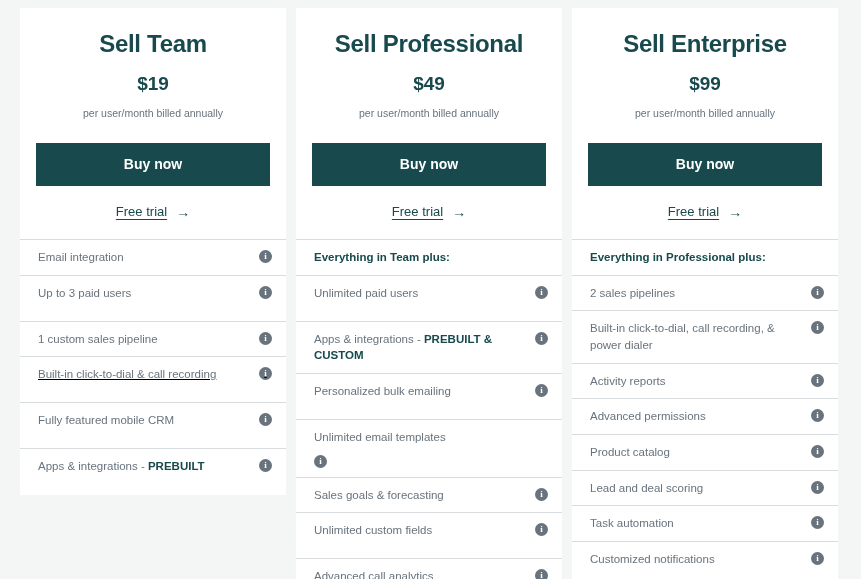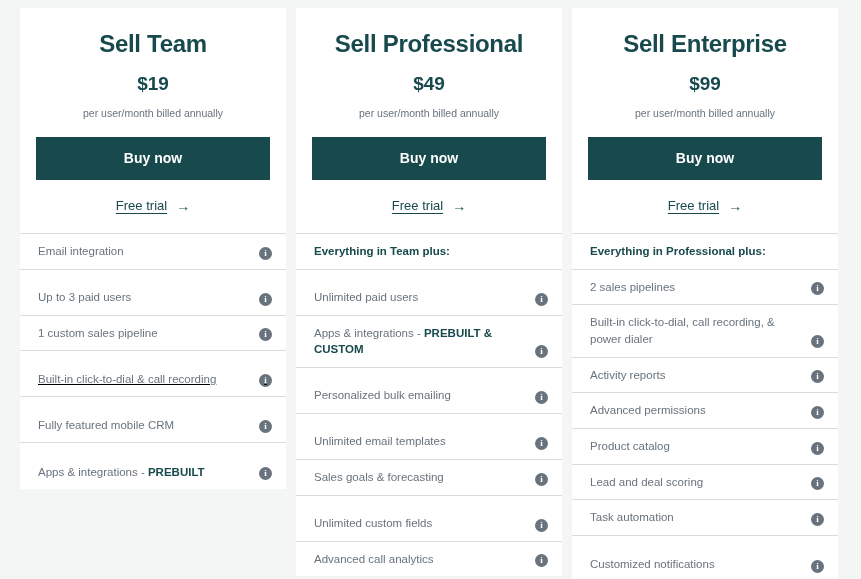--- a/index.html
+++ b/index.html
@@ -51,21 +51,21 @@
     font-weight: 700;
     color: #17494d;
     line-height: 1.2;
     margin-bottom: 11px;
   }
 
   .plan-billing {
     font-size: 10.5px;
     color: #68737d;
     line-height: 1.3;
-    margin-bottom: 17px;
+    margin-bottom: 23px;
   }
 
   .buy-button {
     display: block;
     width: 100%;
     background: #17494d;
     color: #ffffff;
     font-size: 14px;
     font-weight: 700;
     border: none;
@@ -99,21 +99,21 @@
 
   
   .feature-list {
     display: flex;
     flex-direction: column;
     border-top: 1px solid #d8dcde;
   }
 
   .feature-row {
     display: flex;
-    align-items: flex-end;
+    align-items: flex-start;
     justify-content: space-between;
     gap: 8px;
     padding: 9px 14px 9px 18px;
     border-bottom: 1px solid #d8dcde;
     min-height: 30px;
   }
 
   .feature-row:last-child { border-bottom: none; }
 
   .feature-text {
@@ -211,21 +211,21 @@
           <span class="info-icon">i</span>
         </div>
         <div class="feature-row">
           <div class="feature-text">Apps &amp; integrations - <b>PREBUILT &amp; CUSTOM</b></div>
           <span class="info-icon">i</span>
         </div>
         <div class="feature-row" style="min-height: 46px;">
           <div class="feature-text">Personalized bulk emailing</div>
           <span class="info-icon">i</span>
         </div>
-        <div class="feature-row" style="min-height: 46px;">
+        <div class="feature-row" style="min-height: 46px; flex-direction: column;">
           <div class="feature-text">Unlimited email templates</div>
           <span class="info-icon">i</span>
         </div>
         <div class="feature-row">
           <div class="feature-text">Sales goals &amp; forecasting</div>
           <span class="info-icon">i</span>
         </div>
         <div class="feature-row" style="min-height: 46px;">
           <div class="feature-text">Unlimited custom fields</div>
           <span class="info-icon">i</span>

